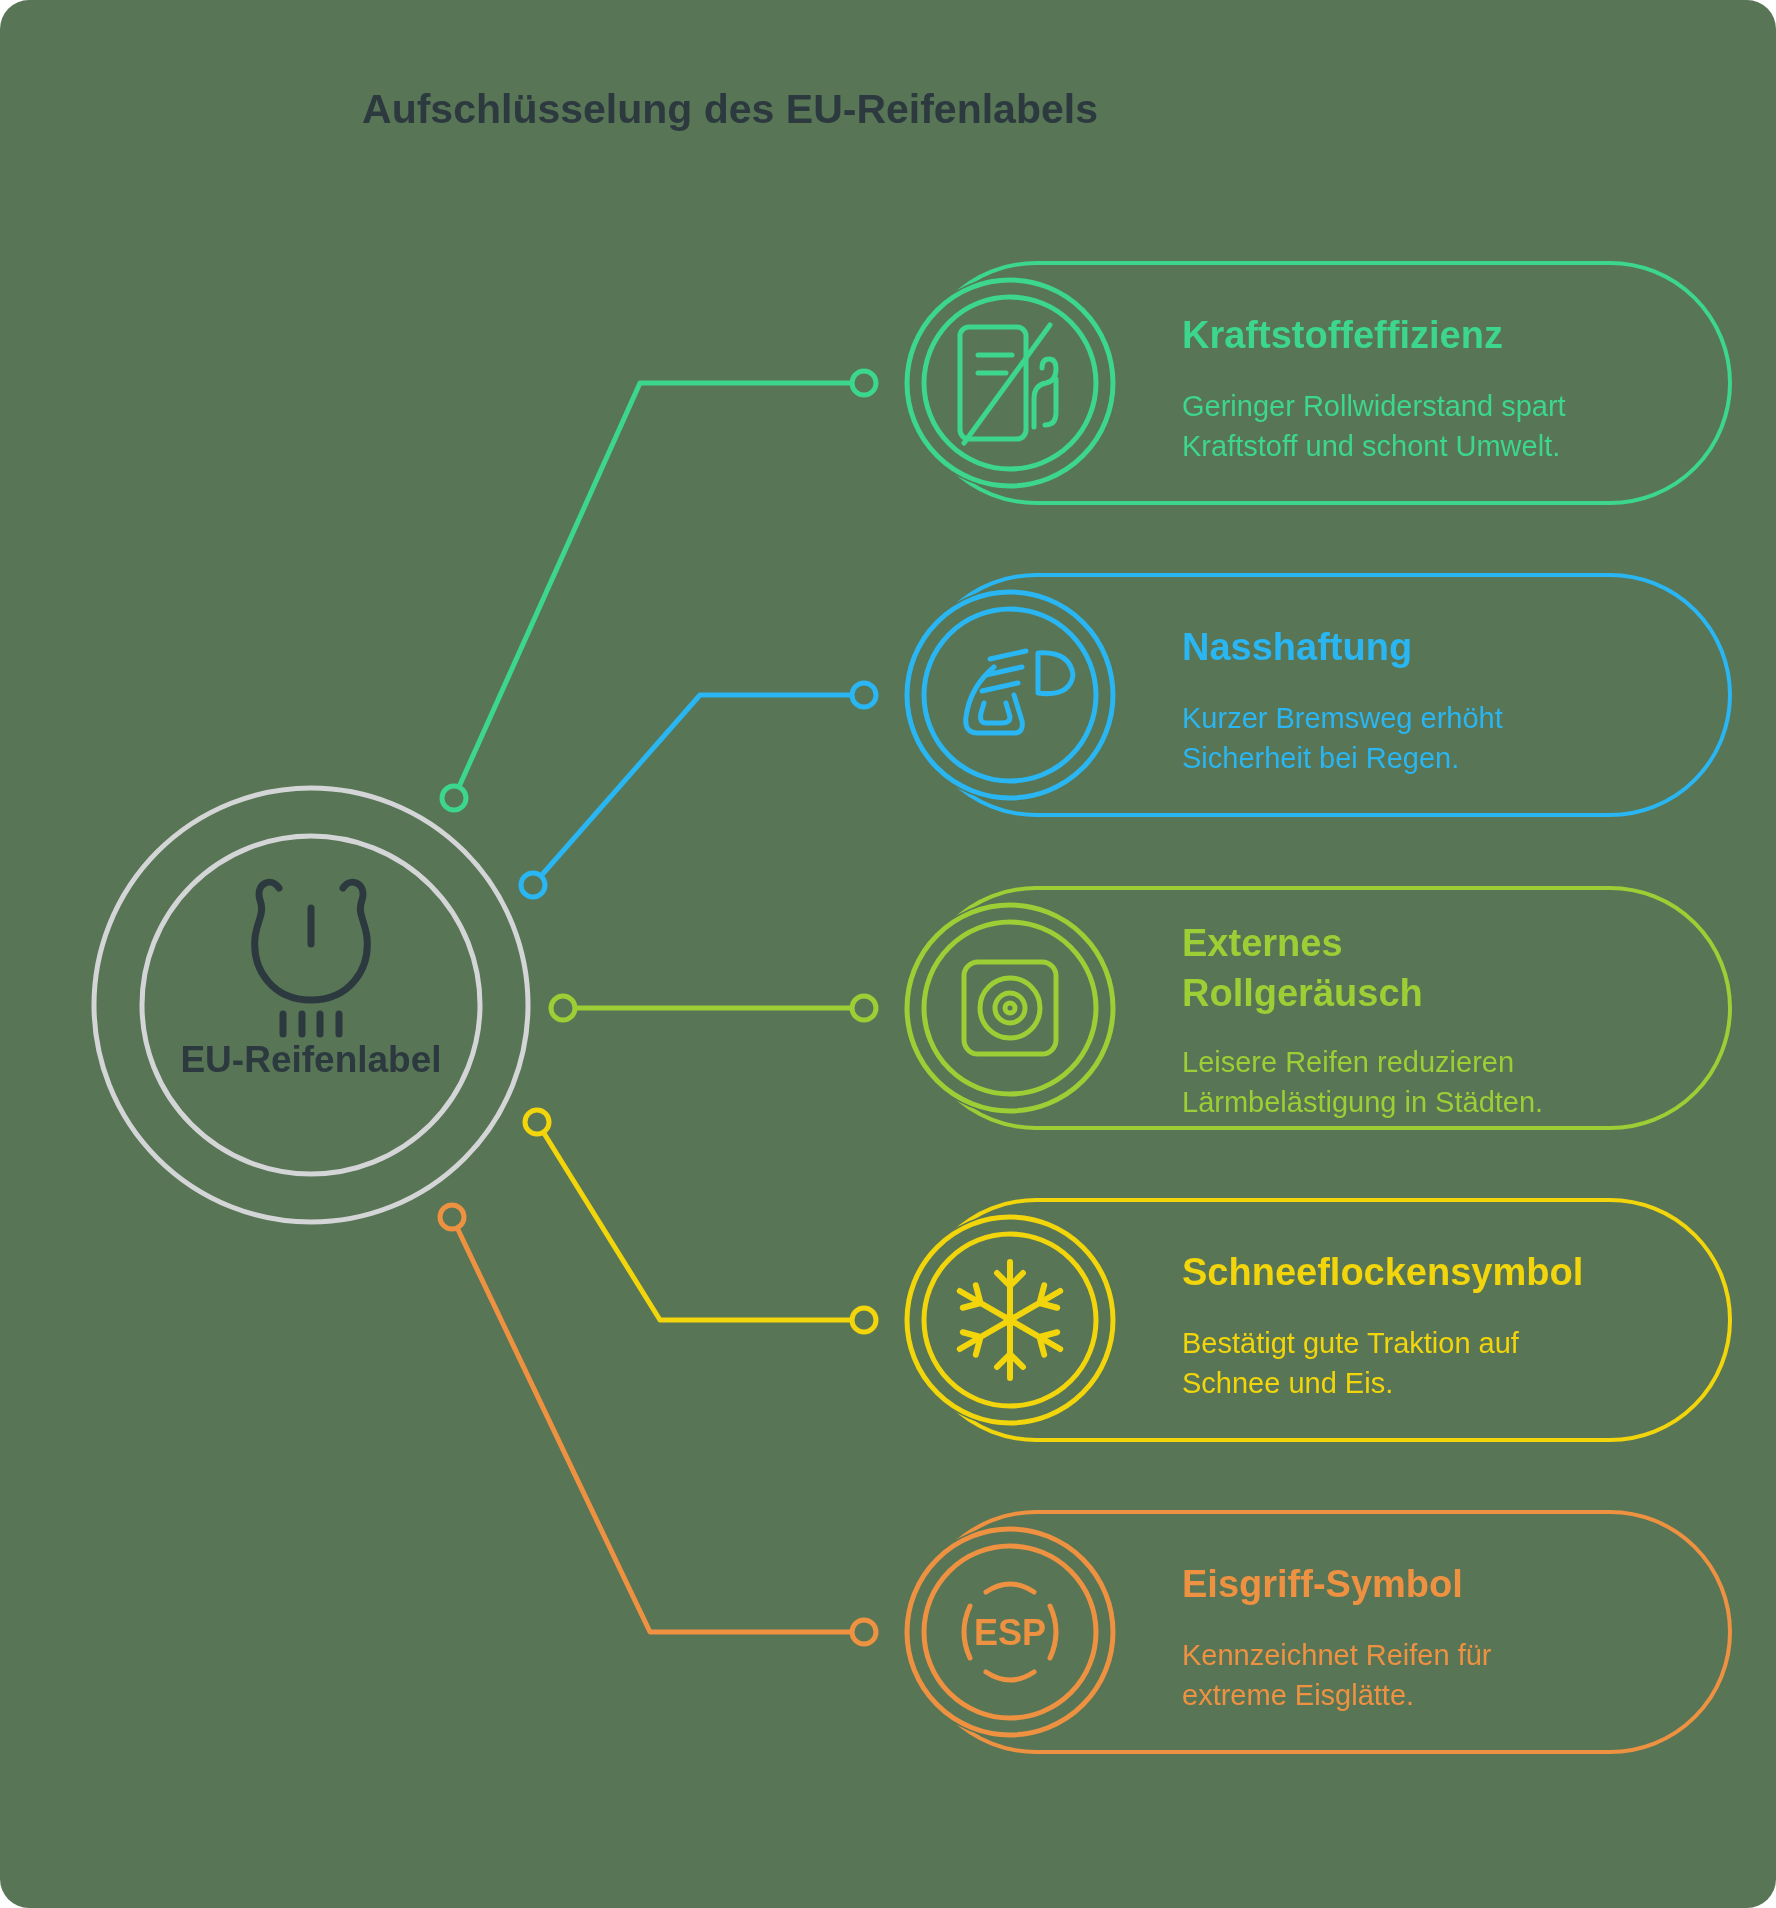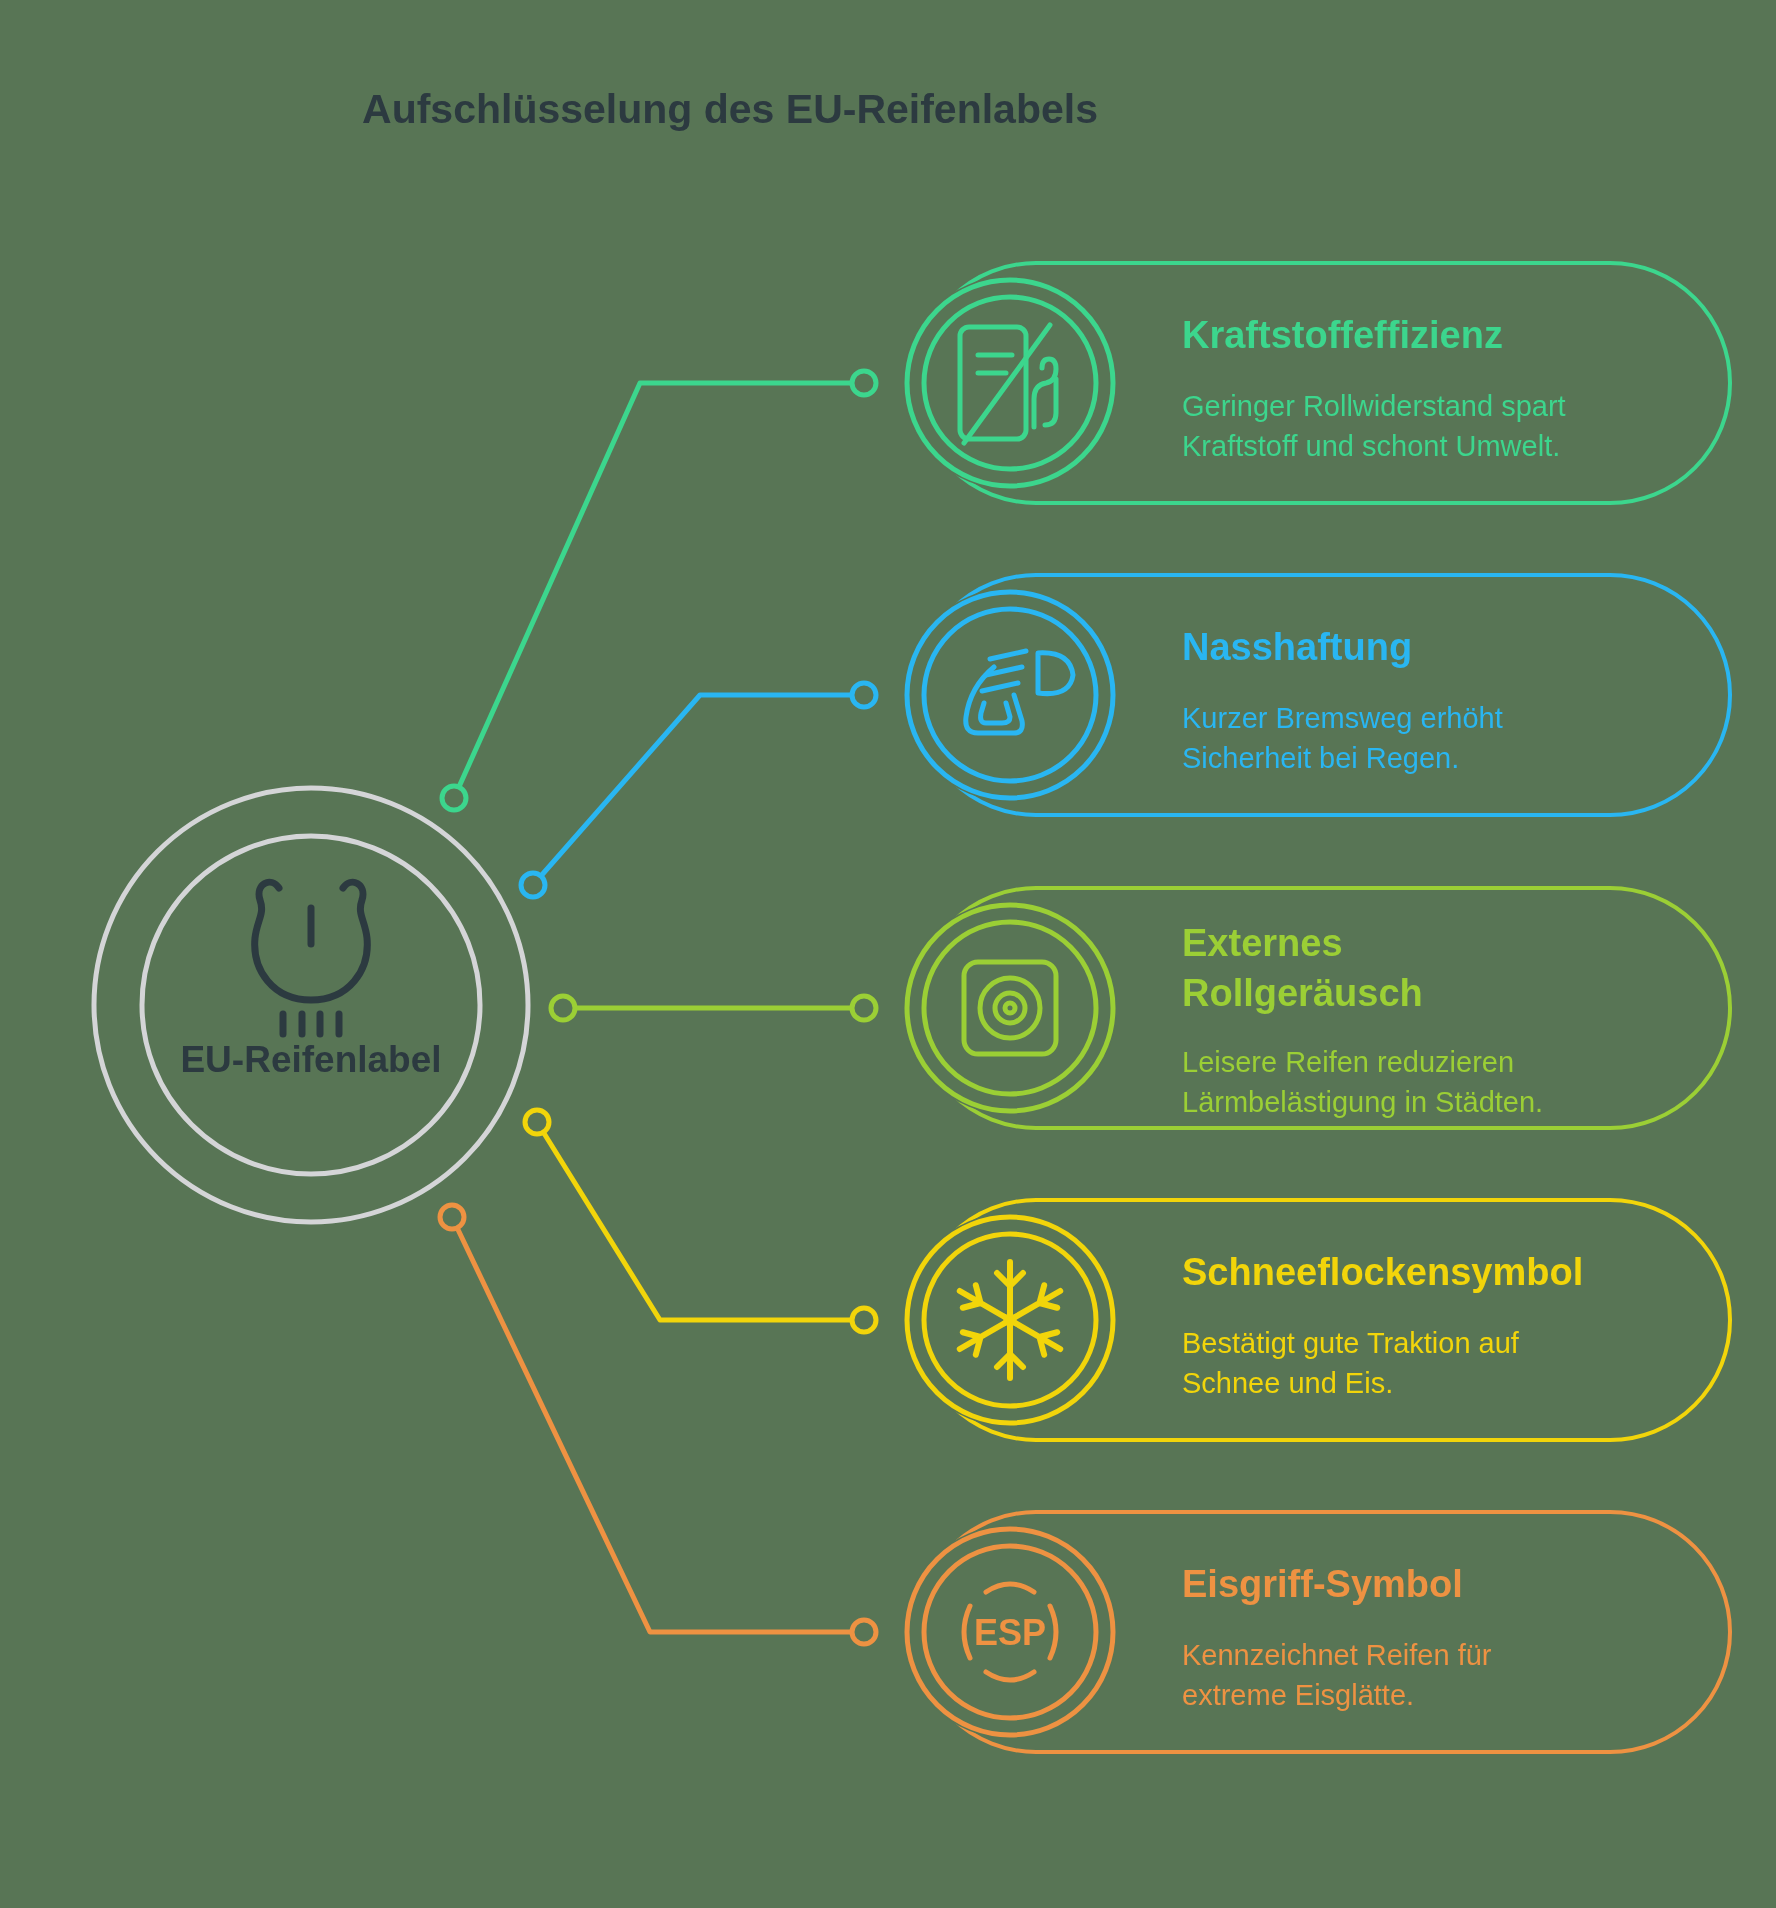--- a/index.html
+++ b/index.html
@@ -1,17 +1,17 @@
 <!DOCTYPE html>
 <html><head>
 <meta charset="utf-8">
 <style>
   html,body { margin:0; padding:0; }
   body { font-family:"Liberation Sans", sans-serif; }
-  .stage { width:1776px; height:1908px; position:relative; overflow:hidden; }
+  .stage { width:1776px; height:1908px; position:relative; overflow:hidden;border-radius:29px; }
   svg text { font-family:"Liberation Sans", sans-serif; }
   .icon path, .icon circle, .icon rect, .icon use, .lines path {
     fill:none; stroke-linecap:round; stroke-linejoin:round;
   }
 </style>
 </head>
 <body>
 
 <div class="stage">
 <svg width="1776" height="1908" viewBox="0 0 1776 1908" xmlns="http://www.w3.org/2000/svg">

